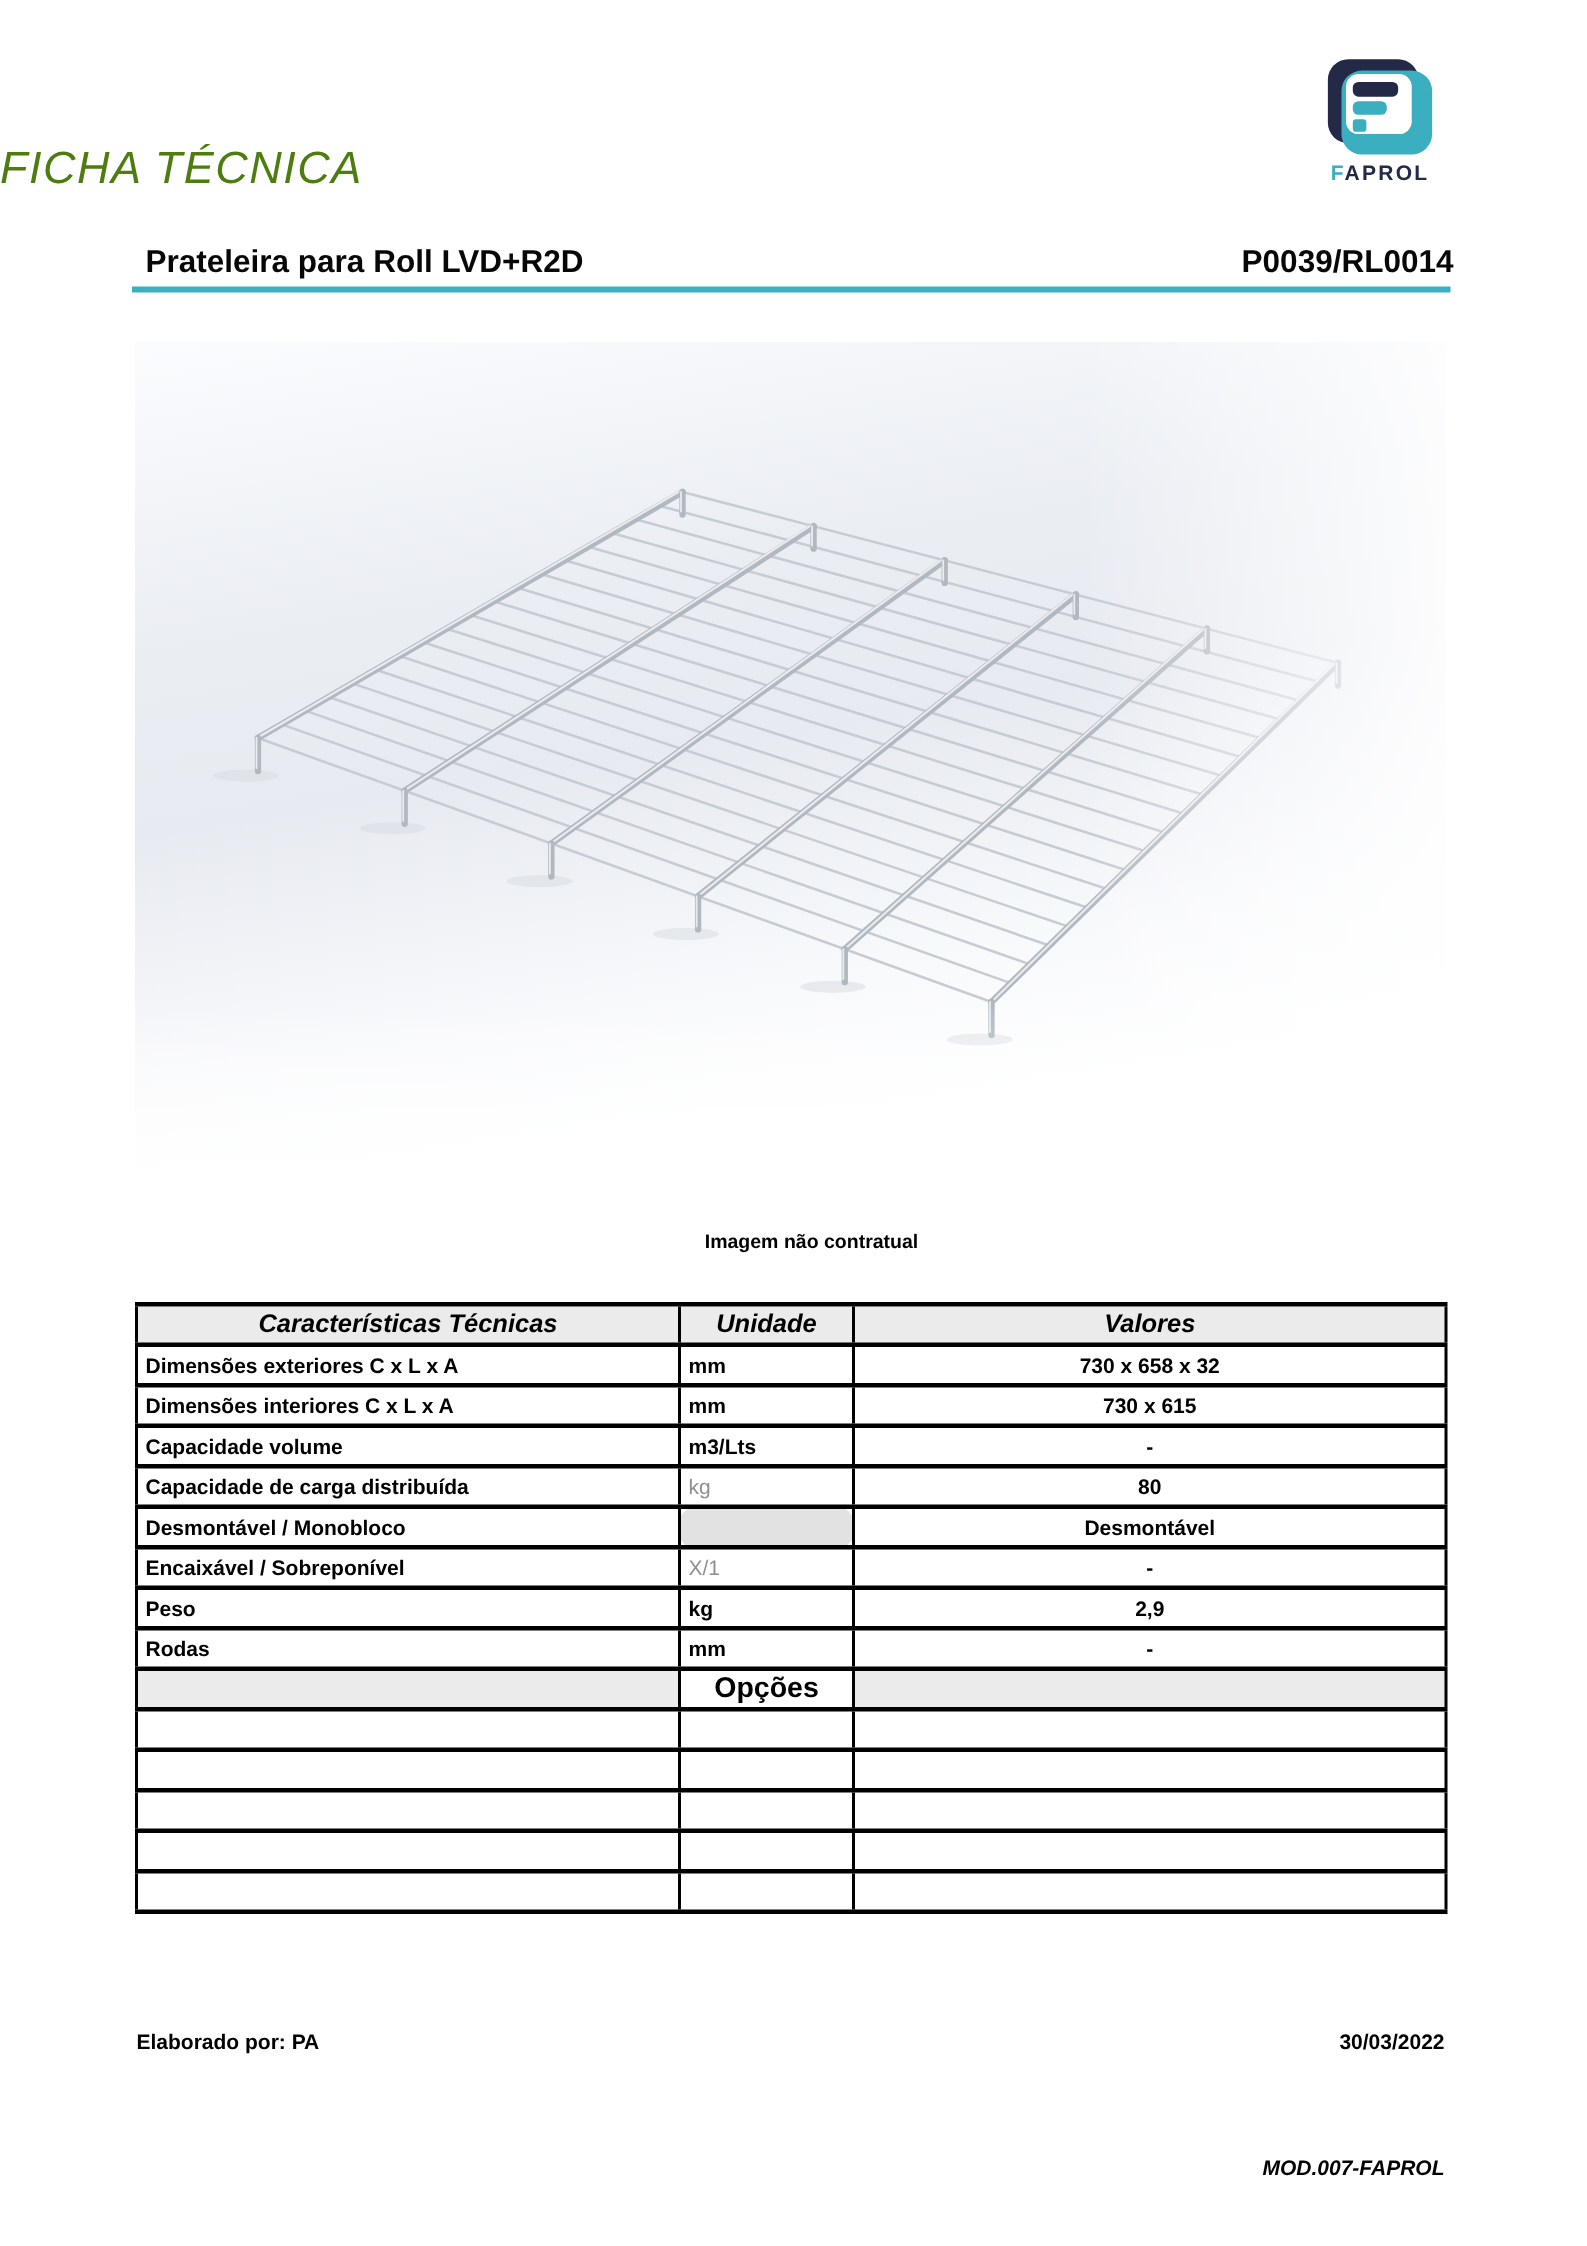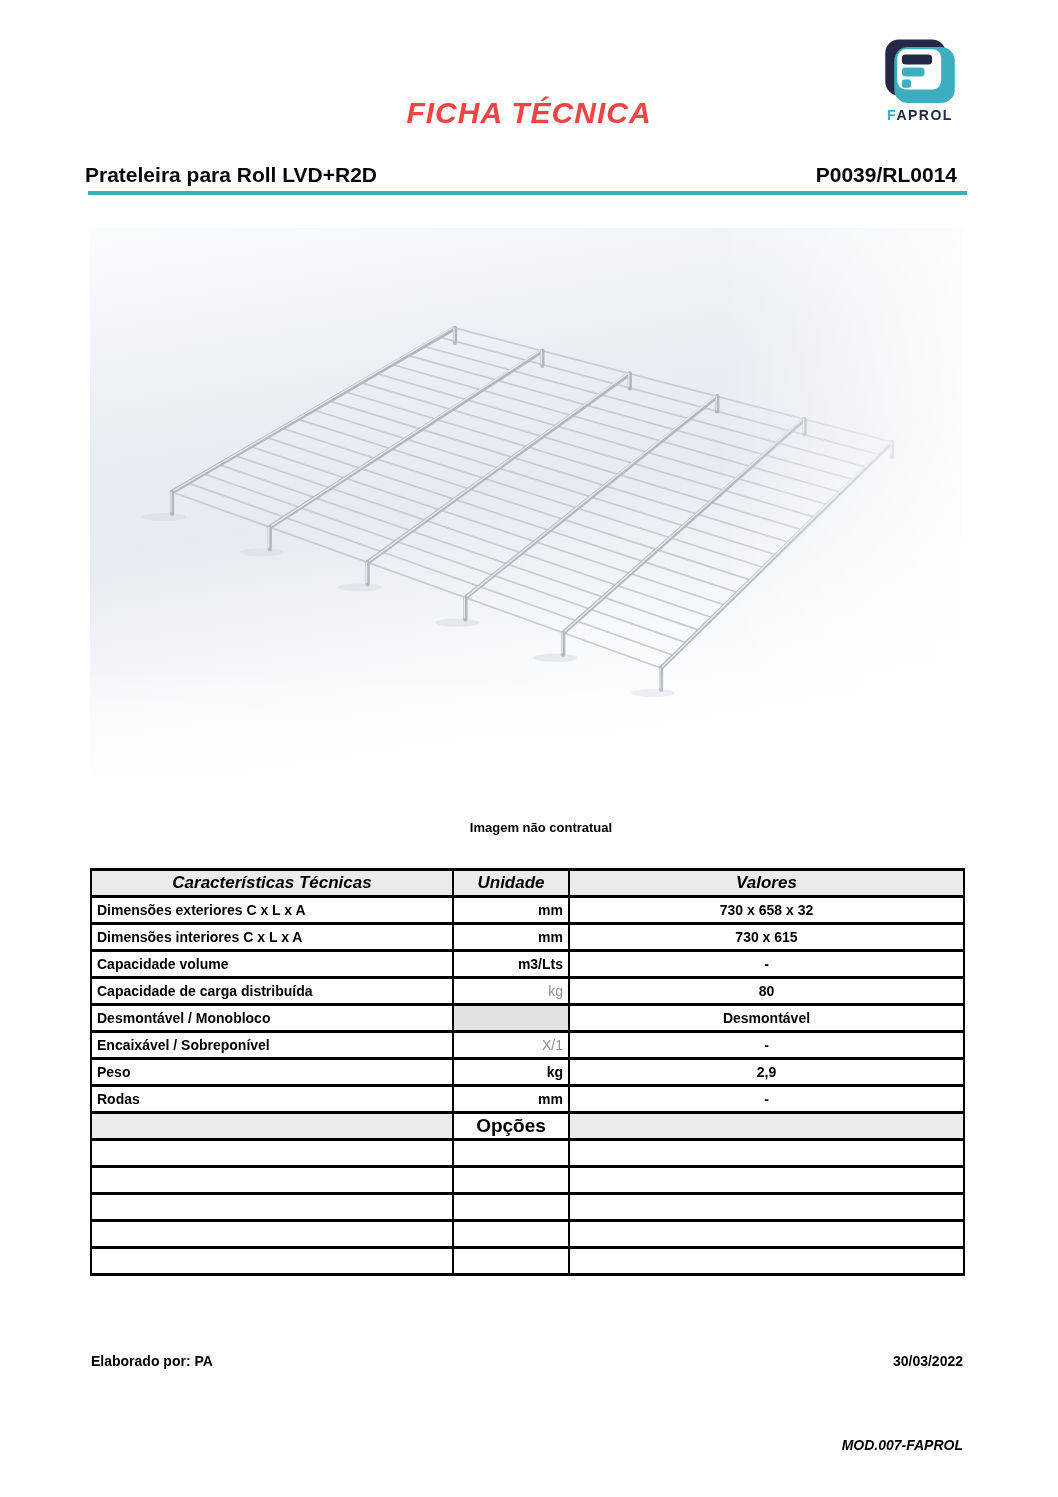--- a/index.html
+++ b/index.html
@@ -9,25 +9,25 @@
   }
 
   
   .logo { position:absolute; left:870px; top:38px; width:100px;
           display:flex; flex-direction:column; align-items:center; }
   .logo-icon { width:78px; height:68px; }
   .logo-text { margin-top:1px; font-weight:bold; font-size:14px; letter-spacing:1.5px; color:#232946; }
   .logo-f { color:#3BAEBF; }
 
   
-  .doc-title { position:absolute; left:0; right:0; top:96px; text-align:center;
-               font-size:30px; font-style:italic; font-weight:bold; color:#ef4444; letter-spacing:1px; }
-
-  
-  .product-line { position:absolute; left:85px; top:163px; width:872px;
+  .doc-title { position:absolute; left:0; right:0; top:96px; 
+               font-size:30px; font-style:italic; font-weight:normal; color:#4d7c0f; letter-spacing:1px; }
+
+  
+  .product-line { position:absolute; left:97px; top:163px; width:872px;
                   display:flex; justify-content:space-between; align-items:flex-end;
                   font-size:21px; font-weight:bold; color:#070707; }
   .title-rule { position:absolute; left:88px; top:191px; width:879px; height:4px; background:#3BAEBF; }
 
   
   .product-image { position:absolute; left:90px; top:228px; width:873px; height:565px; }
   .product-image svg { display:block; }
   .image-caption { position:absolute; left:0; right:0; top:820px; text-align:center;
                    font-size:13px; font-weight:bold;padding-left:24px; }
 
@@ -35,21 +35,21 @@
   .spec-table { position:absolute; left:90px; top:868px; width:873px;
                 border-collapse:collapse; table-layout:fixed; }
   .spec-table th, .spec-table td {
     border:2px solid #000; border-top-width:3px; border-bottom-width:3px;
     height:24px; padding:0 5px; font-size:14px; line-height:24px;
     overflow:hidden; white-space:nowrap;
   }
   .spec-table th { background:#ebebeb; font-style:italic; font-weight:bold;
                    font-size:17px; text-align:center; }
   td.label { text-align:left; font-weight:bold; }
-  td.unit  { text-align:right; font-weight:bold; }
+  td.unit  { text-align:left; font-weight:bold;border-radius:10px; }
   td.value { text-align:center; font-weight:bold;margin-top:37px; }
   td.unit.gray   { color:#8f8f8f; font-weight:normal; }
   td.unit.filled { background:#e2e2e2; }
   tr.options-row td { background:#ebebeb; }
   tr.options-row td.opt-label { background:#ffffff; font-weight:bold;
                                 font-size:19px; text-align:center; }
 
   
   .footer-left { position:absolute; left:91px;  top:1353px; font-size:14px; font-weight:bold; }
   .footer-date { position:absolute; right:95px; top:1353px; font-size:14px; font-weight:bold; }

